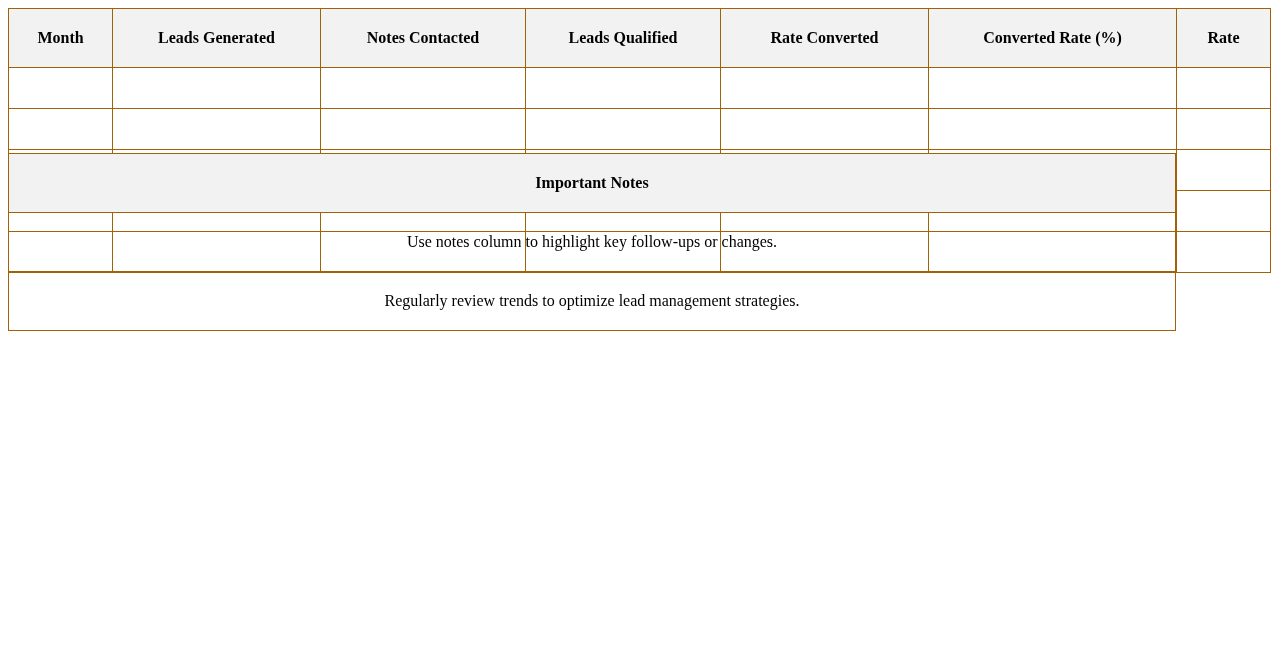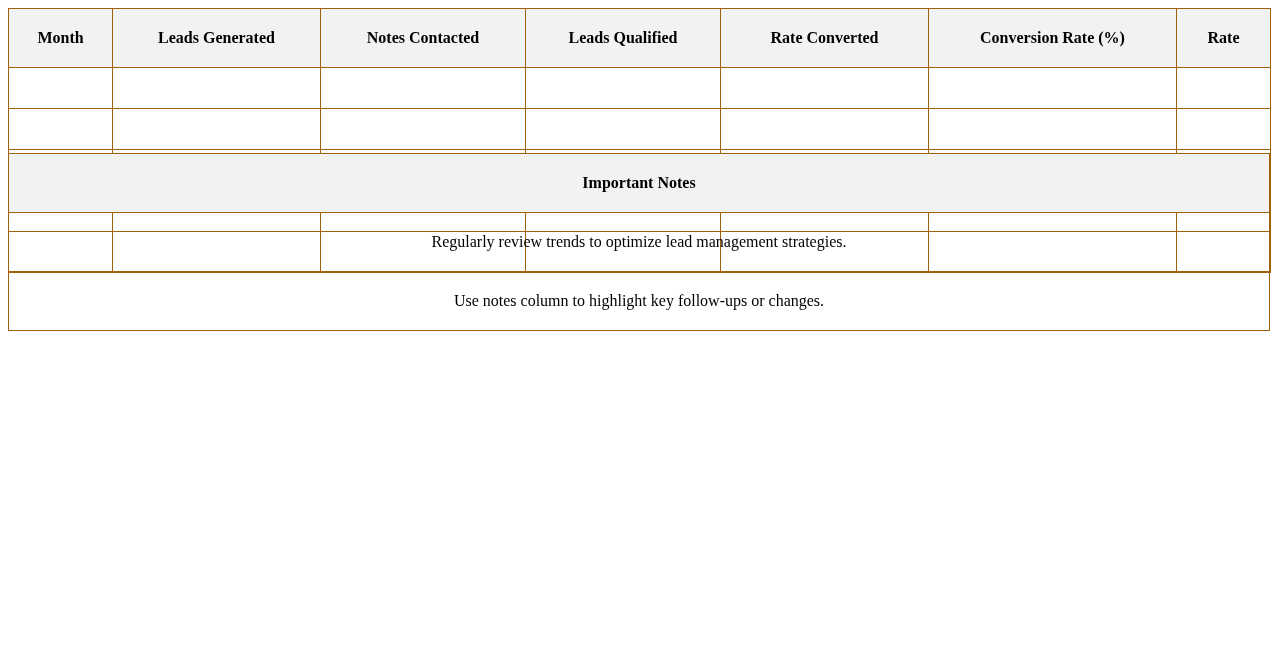--- a/index.html
+++ b/index.html
@@ -2,21 +2,21 @@
 <html><head>
   <meta charset="utf-8">
   <style>
     html, body { margin: 0; padding: 0; background: #ffffff; }
     body {
       width: 1278px; height: 650px;
       font-family: "Liberation Serif", "DejaVu Serif", serif;
       font-size: 16px; color: #000;
       position: relative; overflow: hidden;
     }
-    table { border-collapse: collapse; position: absolute; left: 8px; width: 1262px; table-layout: fixed; }
+    table { border-collapse: collapse; position: absolute; left: 8px; width: 1168px; table-layout: fixed; }
     td, th { border: 1px solid #a16207; padding: 12px; text-align: center; }
     th { background: #f2f2f2; font-weight: bold; }
     #tracker { top: 8px; }
     #tracker th { height: 34px; }
     #tracker td { height: 16px; }
     #notes { top: 153px; }
     #notes th, #notes td { height: 34px; }
   </style>
 </head>
 <body>
@@ -31,21 +31,21 @@
       <col style="width:248px">
       <col style="width:94px">
   </colgroup>
   <thead>
     <tr>
       <th>Month</th>
       <th>Leads Generated</th>
       <th>Notes Contacted</th>
       <th>Leads Qualified</th>
       <th>Rate Converted</th>
-      <th>Conversion Rate (%)</th>
+      <th>Converted Rate (%)</th>
       <th>Rate</th>
     </tr>
   </thead>
   <tbody>
     <tr>
       <td></td>
       <td></td>
       <td></td>
       <td></td>
       <td></td>
@@ -92,19 +92,19 @@
 </table>
 
 <table id="notes">
   <thead>
     <tr>
       <th>Important Notes</th>
     </tr>
   </thead>
   <tbody>
     <tr>
-        <td>Regularly review trends to optimize lead management strategies.</td>
+        <td>Use notes column to highlight key follow-ups or changes.</td>
       </tr>
     <tr>
-        <td>Use notes column to highlight key follow-ups or changes.</td>
+        <td>Regularly review trends to optimize lead management strategies.</td>
       </tr>
   </tbody>
 </table>
 
 </body></html>

